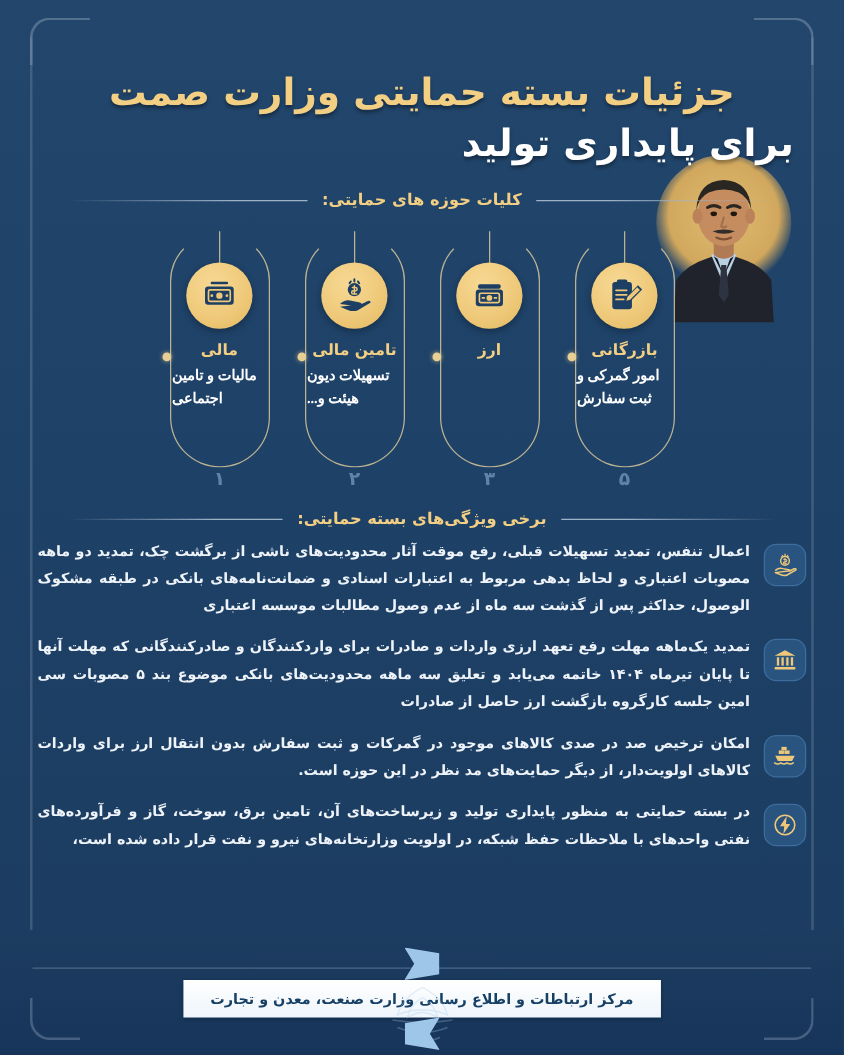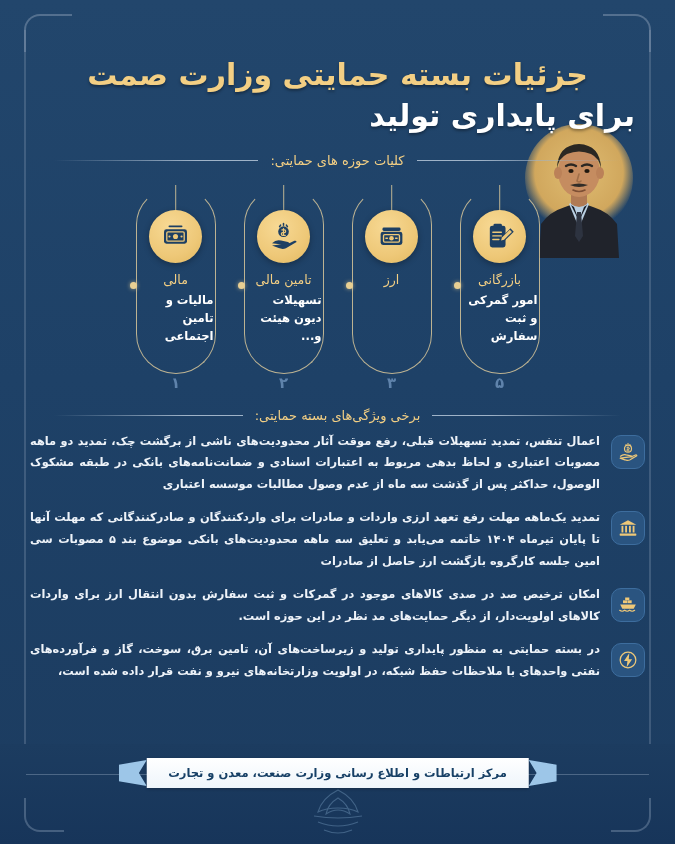--- a/index.html
+++ b/index.html
@@ -70,21 +70,21 @@
   }
 
   
   .sec-head{
     display:flex;align-items:center;gap:12px;
     margin:18px 54px 0 54px;position:relative;z-index:4;
   }
   .sec-head .rule{flex:1;height:1px;background:linear-gradient(90deg,rgba(190,205,222,0) 0%,#9fb3c8 70%);}
   .sec-head .rule.l{background:linear-gradient(270deg,rgba(190,205,222,0) 0%,#9fb3c8 70%);}
   .sec-head .sec-title{
-    font-size:13px;font-weight:normal;color:#f3cf84;white-space:nowrap;
+    font-size:13px;font-weight:bold;color:#f3cf84;white-space:nowrap;
   }
 
   
   .cards{
     position:relative;z-index:4;
     display:flex;flex-direction:row;justify-content:center;gap:0;
     margin-top:16px;padding:0 34px;
   }
   .card{
     position:relative;width:108px;height:210px;
@@ -107,26 +107,26 @@
   }
   .icon-circle{
     position:relative;z-index:2;margin-top:26px;
     width:53px;height:53px;border-radius:50%;
     background:radial-gradient(circle at 40% 32%,#f7d994 0%,#eec878 60%,#e2b85f 100%);
     display:flex;align-items:center;justify-content:center;
     box-shadow:0 2px 6px rgba(0,0,0,.30);
   }
   .icon-circle svg{width:29px;height:29px;display:block;}
   .card-title{
-    margin-top:9px;font-size:12.5px;font-weight:normal;color:#f3cf84;
+    margin-top:9px;font-size:12.5px;font-weight:bold;color:#f3cf84;
     text-align:center;line-height:1.25;white-space:nowrap;
   }
   .card-desc{
     margin-top:5px;font-size:11.6px;line-height:1.55;color:#ffffff;
-    text-align:right;font-weight:bold;width:76px;
+    text-align:left;font-weight:bold;width:76px;font-family:Liberation Serif, serif;
   }
   .card-num{
     position:absolute;bottom:2px;left:50%;transform:translateX(-50%);
     font-size:15px;font-weight:bold;color:#5f83ab;
   }
 
   
   .features{
     position:relative;z-index:4;margin:8px 30px 0 30px;
   }
@@ -149,21 +149,21 @@
   
   .footer{
     position:absolute;left:0;right:0;bottom:0;height:100px;z-index:5;
     background:linear-gradient(180deg,#1c3c60 0%,#17355a 100%);
   }
   .footer-rule{
     position:absolute;top:30px;left:26px;right:26px;height:1px;background:#7d93ad;opacity:.5;
   }
   .ribbon{
     position:absolute;top:14px;left:50%;transform:translateX(-50%);
-    display:flex;align-items:center;
+    display:flex;align-items:center;flex-direction:column;
   }
   .ribbon-tail{
     width:28px;height:26px;background:#9dc6e8;
     clip-path:polygon(0 0,100% 18%,100% 82%,0 100%,28% 50%);
   }
   .ribbon-tail.r{transform:scaleX(-1);}
   .ribbon-body{
     background:linear-gradient(180deg,#ffffff 0%,#eef5fb 100%);
     color:#174066;font-size:11.5px;font-weight:bold;
     padding:8px 22px;white-space:nowrap;

